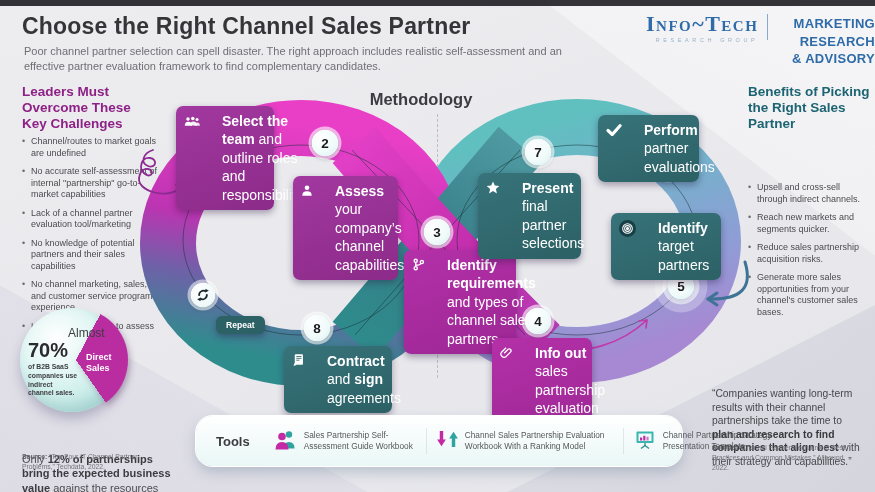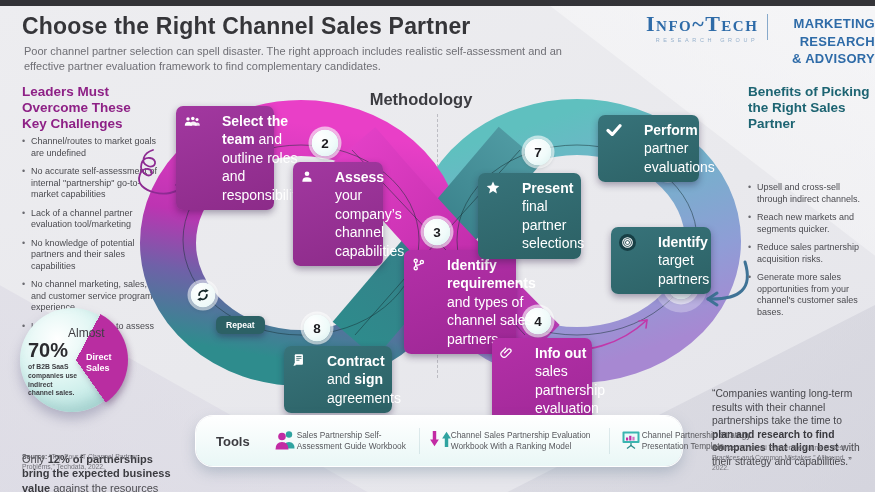--- a/index.html
+++ b/index.html
@@ -83,21 +83,21 @@
   .quote{position:absolute;left:712px;top:387px;width:152px;font-size:10.3px;line-height:1.32;color:#47474c;}
   .quote b{color:#38383d;}
   .src-right{left:712px;top:443px;width:152px;}
 
   
   .tools{position:absolute;left:196px;top:416px;width:486px;height:50px;border-radius:17px;
     background:linear-gradient(180deg,#ffffff,#e9f7f6);
     box-shadow:0 0 0 1px #ffffff, 0 6px 14px rgba(105,130,150,.38);
     display:flex;align-items:center;}
   .tools-label{font-size:13px;font-weight:800;color:#3b3b40;margin-left:20px;margin-right:14px;}
-  .tool{display:flex;align-items:center;padding:0 10px;}
+  .tool{display:flex;align-items:center;gap:7px;padding:0 10px;}
   .tool + .tool{border-left:1px solid rgba(140,175,185,.25);}
   .tool-text{font-size:8.3px;line-height:1.35;color:#57575c;}
   .t1{width:112px;} .t2{width:148px;} .t3{width:122px;}
 </style>
 </head>
 <body>
 
 <div class="stage">
   <div class="facet f1"></div>
   <div class="facet f2"></div>
@@ -235,21 +235,21 @@
           <circle cx="11" cy="4" r="2.2"></circle>
           <circle cx="16.3" cy="5" r="1.9"></circle>
           <path d="M1,13 q0,-5 4.5,-5 q4.5,0 4.5,5 z"></path>
           <path d="M7.5,12.5 q0,-5 4.2,-5 q4.3,0 4.3,5 z" opacity=".92"></path>
           <path d="M13.2,13 q0,-4 3.3,-4 q3.3,0 3.3,4 z" opacity=".85"></path>
         </svg>
     </span>
     <span><span class="b">Select the team</span><span> and outline roles and responsibilities</span></span>
   </div>
 
-  <div class="lbox bg-purple" style="left:293px;top:162px;width:90px">
+  <div class="lbox bg-purple" style="left:293px;top:176px;width:105px">
     <span class="ic">
       <svg width="12" height="13" viewBox="0 0 14 14" fill="#fff">
           <circle cx="7" cy="3.8" r="2.7"></circle>
           <path d="M1.5,13 q0,-5.2 5.5,-5.2 q5.5,0 5.5,5.2 z"></path>
         </svg>
     </span>
     <span><span class="b">Assess</span><span> your company’s channel capabilities</span></span>
   </div>
 
   <div class="lbox bg-magenta" style="left:404px;top:250px;width:112px">
@@ -266,21 +266,21 @@
 
   <div class="lbox bg-magenta" style="left:492px;top:338px;width:100px">
     <span class="ic">
       <svg width="13" height="13" viewBox="0 0 14 14" fill="none" stroke="#fff" stroke-width="1.4">
           <path d="M4.5,7.8 l4.2,-4.2 a2,2 0 0 1 2.8,2.8 l-4.8,4.8 a3.4,3.4 0 0 1 -4.8,-4.8 l4.6,-4.6"></path>
         </svg>
     </span>
     <span><span class="b">Info out</span><span> sales partnership evaluation criteria</span></span>
   </div>
 
-  <div class="lbox bg-teal" style="left:611px;top:227px;width:100px">
+  <div class="lbox bg-teal" style="left:611px;top:213px;width:110px">
     <span class="ic targetbadge">
       <svg width="13" height="13" viewBox="0 0 14 14" fill="none" stroke="#fff" stroke-width="1.1">
           <circle cx="7" cy="7" r="5.2"></circle>
           <circle cx="7" cy="7" r="3.1"></circle>
           <circle cx="7" cy="7" r="1.1" fill="#fff"></circle>
         </svg>
     </span>
     <span><span class="b">Identify</span><span> target partners</span></span>
   </div>
 

